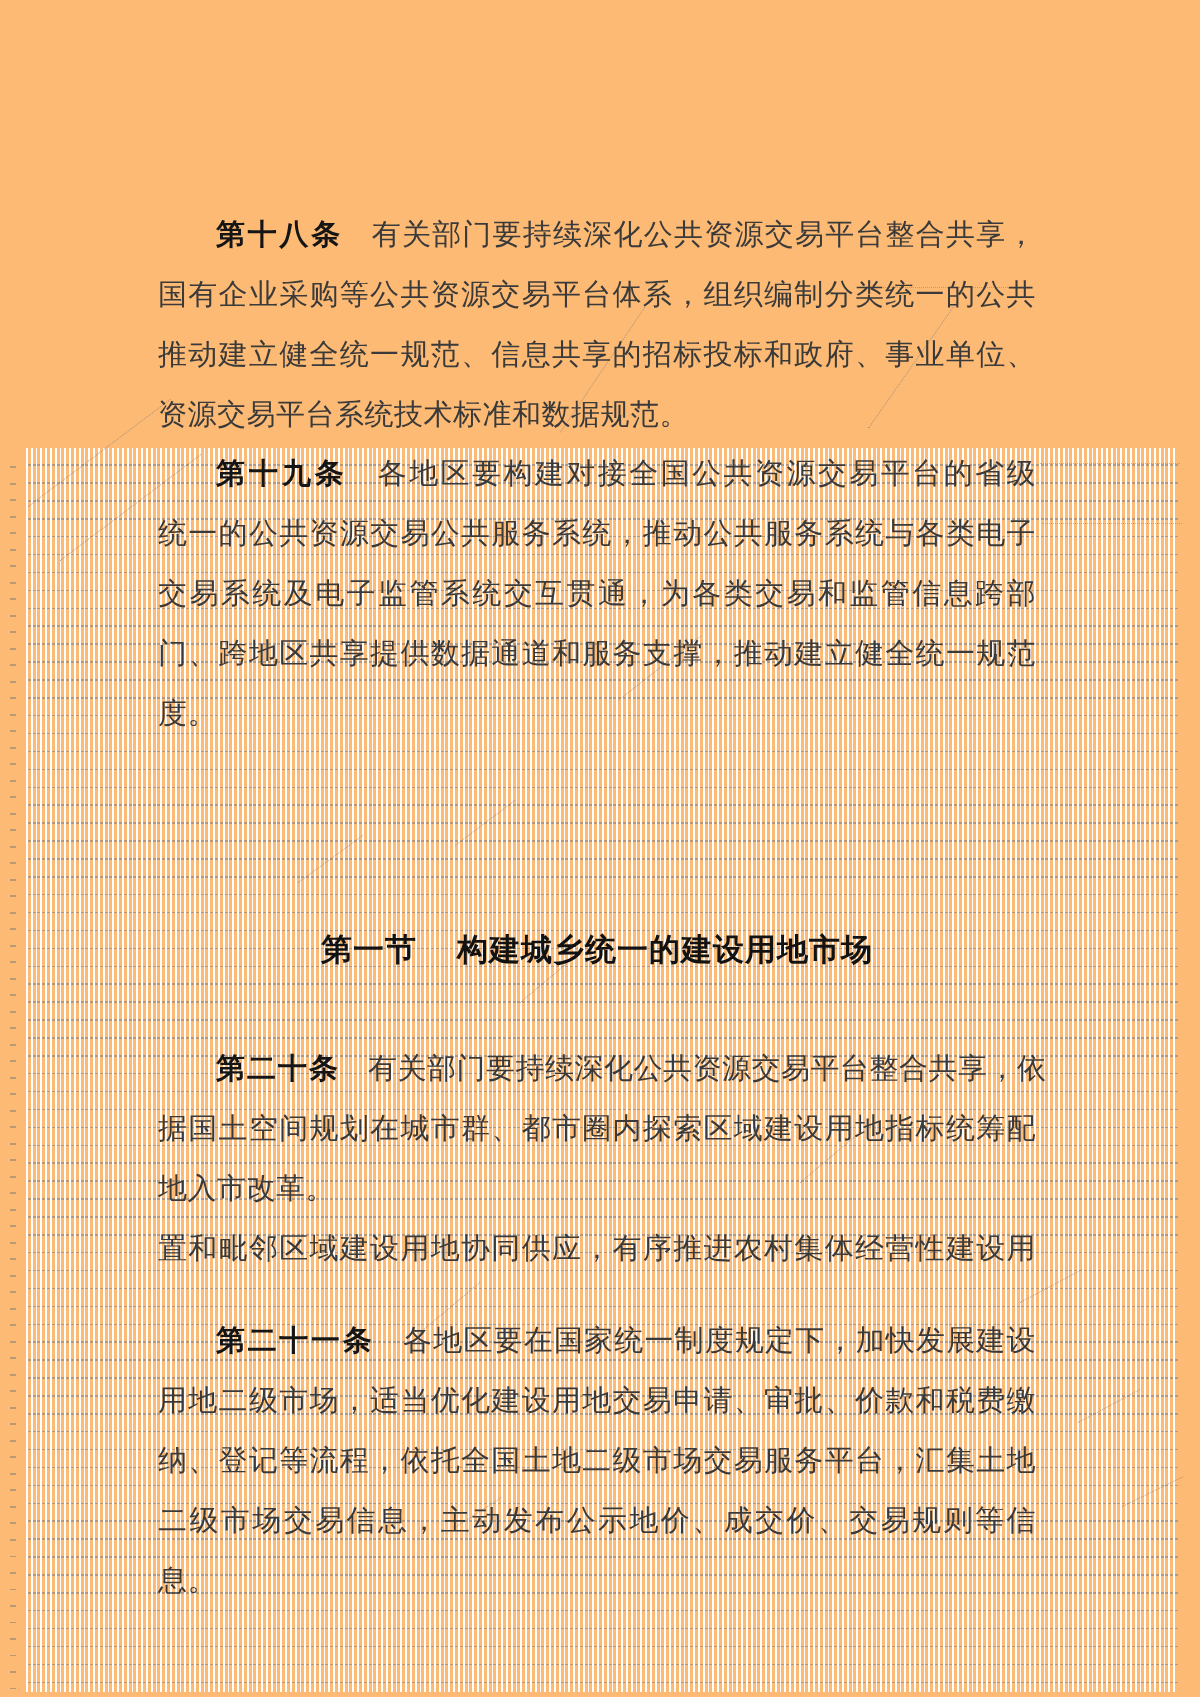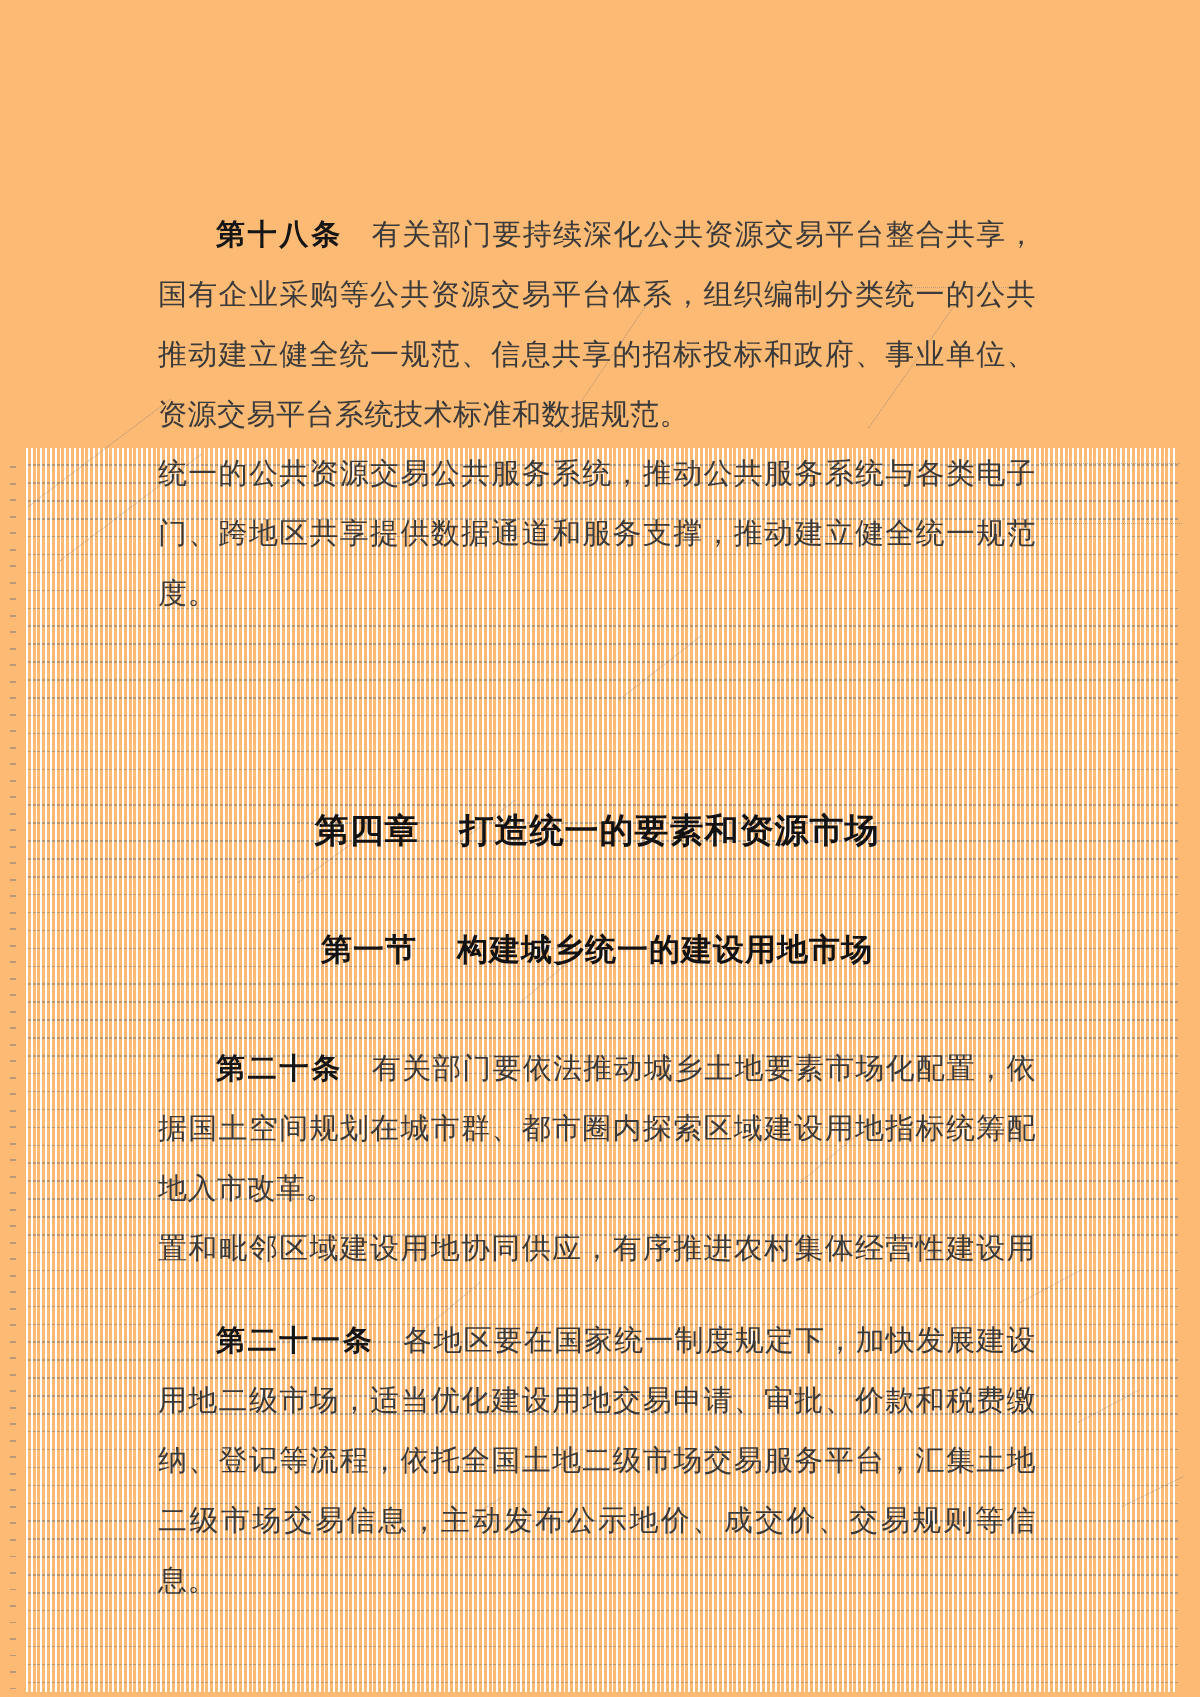--- a/index.html
+++ b/index.html
@@ -72,31 +72,32 @@
   <div class="diag" style="left:1122px;top:1506px;width:68px;transform:rotate(-26deg);"></div>
 
   <div class="para" style="top:204px;">
     <div class="line first"><span class="term">第十八条</span><span class="tgap"></span><span>有关部门要持续深化公共资源交易平台整合共享，</span></div>
     <div class="line">国有企业采购等公共资源交易平台体系，组织编制分类统一的公共</div>
     <div class="line">推动建立健全统一规范、信息共享的招标投标和政府、事业单位、</div>
     <div class="line last">资源交易平台系统技术标准和数据规范。</div>
   </div>
 
   <div class="para" style="top:443px;">
+    <div class="line first"><span class="term">第十九条</span><span class="tgap"></span><span>各地区要构建对接全国公共资源交易平台的省级</span></div>
     <div class="line">统一的公共资源交易公共服务系统，推动公共服务系统与各类电子</div>
+    <div class="line">交易系统及电子监管系统交互贯通，为各类交易和监管信息跨部</div>
     <div class="line">门、跨地区共享提供数据通道和服务支撑，推动建立健全统一规范</div>
     <div class="line last">度。</div>
   </div>
 
-  <div class="heading chapter" style="top:800px;"><span>第四章</span><span class="hgap"></span><span>打造统一的要素和资源市场</span></div>
 
   <div class="heading section" style="top:920px;"><span>第一节</span><span class="hgap"></span><span>构建城乡统一的建设用地市场</span></div>
 
   <div class="para" style="top:1038px;">
-    <div class="line first"><span class="term">第二十条</span><span class="tgap"></span><span>有关部门要依法推动城乡土地要素市场化配置，依</span></div>
+    <div class="line first"><span class="term">第二十条</span><span class="tgap"></span><span>有关部门要持续深化公共资源交易平台整合共享，依</span></div>
     <div class="line">据国土空间规划在城市群、都市圈内探索区域建设用地指标统筹配</div>
     <div class="line last">地入市改革。</div>
     <div class="line">置和毗邻区域建设用地协同供应，有序推进农村集体经营性建设用</div>
   </div>
 
   <div class="para" style="top:1310px;">
     <div class="line first"><span class="term">第二十一条</span><span class="tgap"></span><span>各地区要在国家统一制度规定下，加快发展建设</span></div>
     <div class="line">用地二级市场，适当优化建设用地交易申请、审批、价款和税费缴</div>
     <div class="line">纳、登记等流程，依托全国土地二级市场交易服务平台，汇集土地</div>
     <div class="line last">二级市场交易信息，主动发布公示地价、成交价、交易规则等信息。</div>

